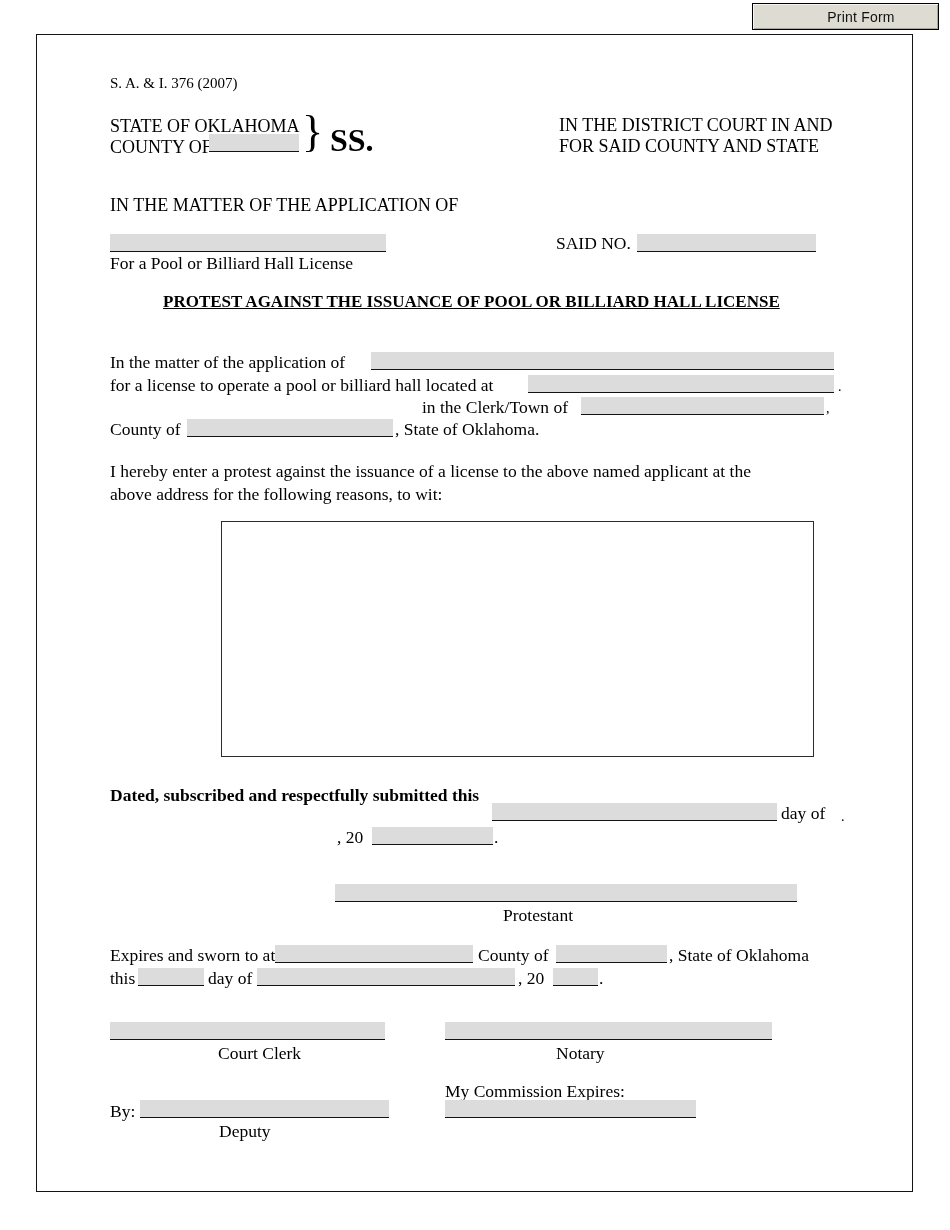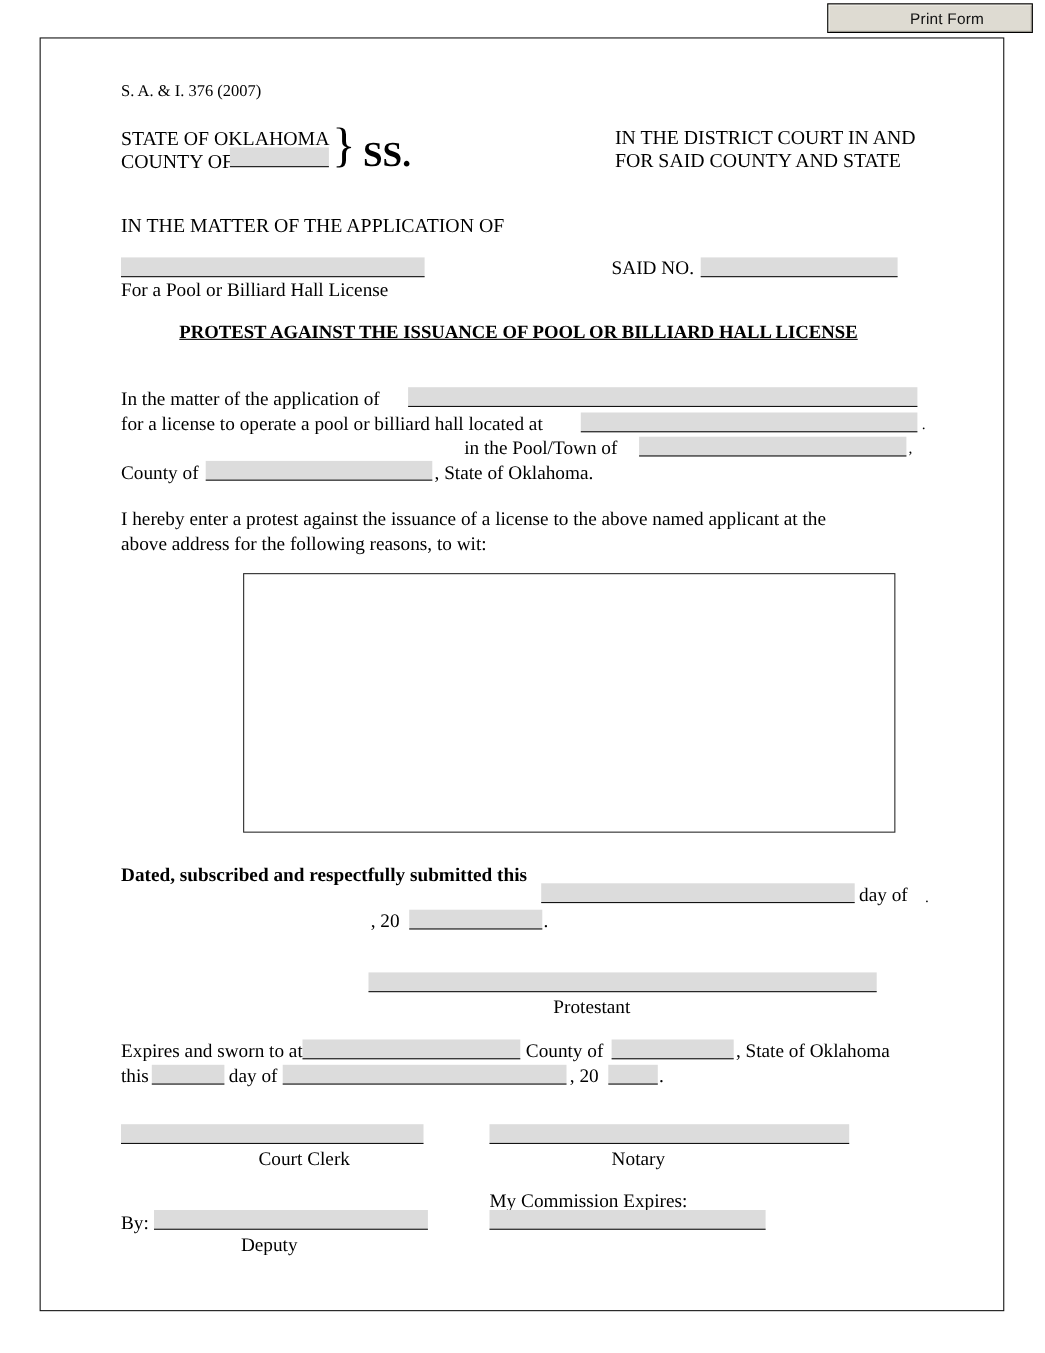--- a/index.html
+++ b/index.html
@@ -131,21 +131,21 @@
 
 <div class="t bold" style="left:163px; top:293px; font-size:17px;text-decoration:underline;">PROTEST AGAINST THE ISSUANCE OF POOL OR BILLIARD HALL LICENSE</div>
 
 <div class="t" style="left:110px; top:354px;">In the matter of the application of</div>
 <div class="fld" style="left:371px; top:352px; width:463px; height:18px;"></div>
 
 <div class="t" style="left:110px; top:377px;">for a license to operate a pool or billiard hall located at</div>
 <div class="fld" style="left:528px; top:375px; width:306px; height:18px;"></div>
 <div class="t" style="left:838px; top:380px; font-size:14px;">.</div>
 
-<div class="t" style="left:422px; top:399px;">in the Pool/Town of</div>
+<div class="t" style="left:422px; top:399px;">in the Clerk/Town of</div>
 <div class="fld" style="left:581px; top:397px; width:243px; height:18px;"></div>
 <div class="t" style="left:826px; top:402px; font-size:14px;">,</div>
 
 <div class="t" style="left:110px; top:421px;">County of</div>
 <div class="fld" style="left:187px; top:419px; width:206px; height:18px;"></div>
 <div class="t" style="left:395px; top:421px;">, State of Oklahoma.</div>
 
 <div class="t" style="left:110px; top:463px;">I hereby enter a protest against the issuance of a license to the above named applicant at the</div>
 <div class="t" style="left:110px; top:486px;">above address for the following reasons, to wit:</div>
 
@@ -171,21 +171,21 @@
 
 <div class="t" style="left:110px; top:970px;">this</div>
 <div class="fld" style="left:138px; top:968px; width:66px; height:18px;"></div>
 <div class="t" style="left:208px; top:970px;">day of</div>
 <div class="fld" style="left:257px; top:968px; width:258px; height:18px;"></div>
 <div class="t" style="left:518px; top:970px;">, 20</div>
 <div class="fld" style="left:553px; top:968px; width:45px; height:18px;"></div>
 <div class="t" style="left:599px; top:970px;">.</div>
 
 <div class="fld" style="left:110px; top:1022px; width:275px; height:18px;"></div>
-<div class="t" style="left:235px; top:1045px;text-align:right;">Court Clerk</div>
+<div class="t" style="left:218px; top:1045px;text-align:right;">Court Clerk</div>
 
 <div class="fld" style="left:445px; top:1022px; width:327px; height:18px;"></div>
 <div class="t" style="left:556px; top:1045px;">Notary</div>
 
 <div class="t" style="left:445px; top:1083px;">My Commission Expires:</div>
 <div class="fld" style="left:445px; top:1100px; width:251px; height:18px;"></div>
 
 <div class="t" style="left:110px; top:1103px;">By:</div>
 <div class="fld" style="left:140px; top:1100px; width:249px; height:18px;"></div>
 <div class="t" style="left:219px; top:1123px;">Deputy</div>

